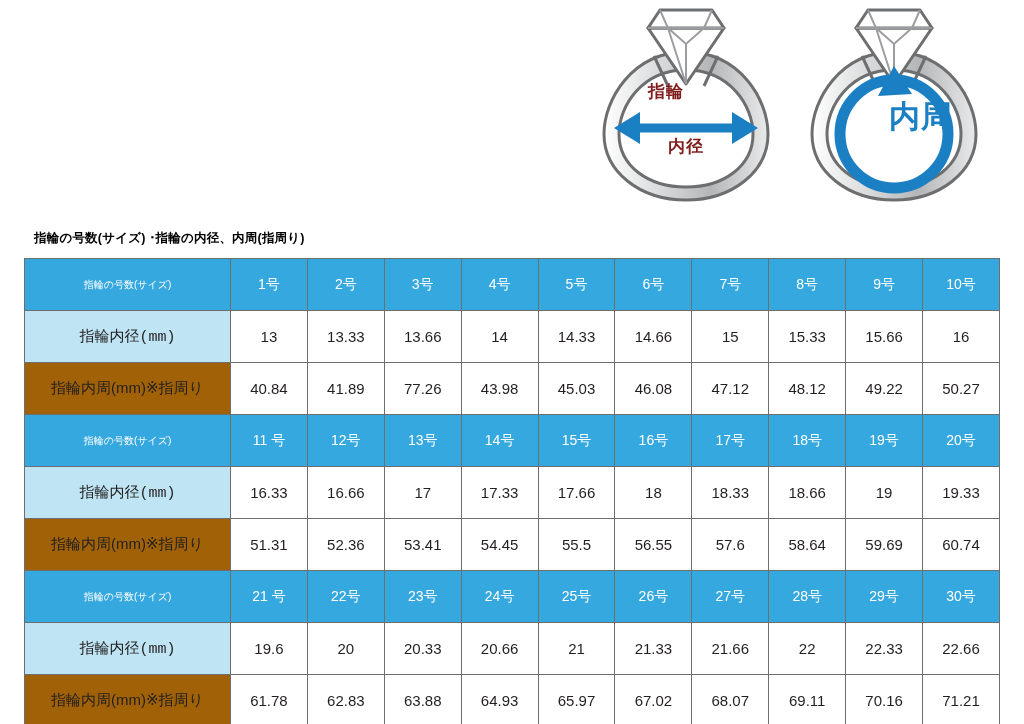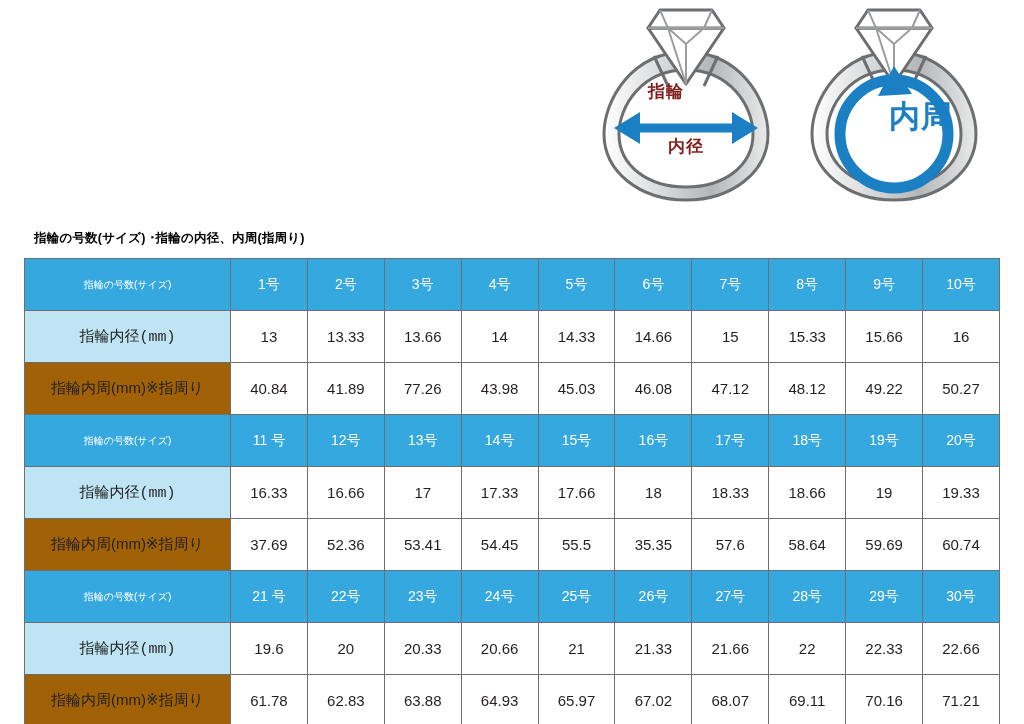--- a/index.html
+++ b/index.html
@@ -253,26 +253,26 @@
         <td>17.33</td>
         <td>17.66</td>
         <td>18</td>
         <td>18.33</td>
         <td>18.66</td>
         <td>19</td>
         <td>19.33</td>
       </tr>
       <tr class="row-circ">
         <td class="head-col">指輪内周(mm)※指周り</td>
-        <td>37.69</td>
+        <td>51.31</td>
         <td>52.36</td>
         <td>53.41</td>
         <td>54.45</td>
         <td>55.5</td>
-        <td>35.35</td>
+        <td>56.55</td>
         <td>57.6</td>
         <td>58.64</td>
         <td>59.69</td>
         <td>60.74</td>
       </tr>
 
       <tr class="row-size">
         <td class="head-col">指輪の号数(サイズ)</td>
         <td>21 号</td>
         <td>22号</td>

